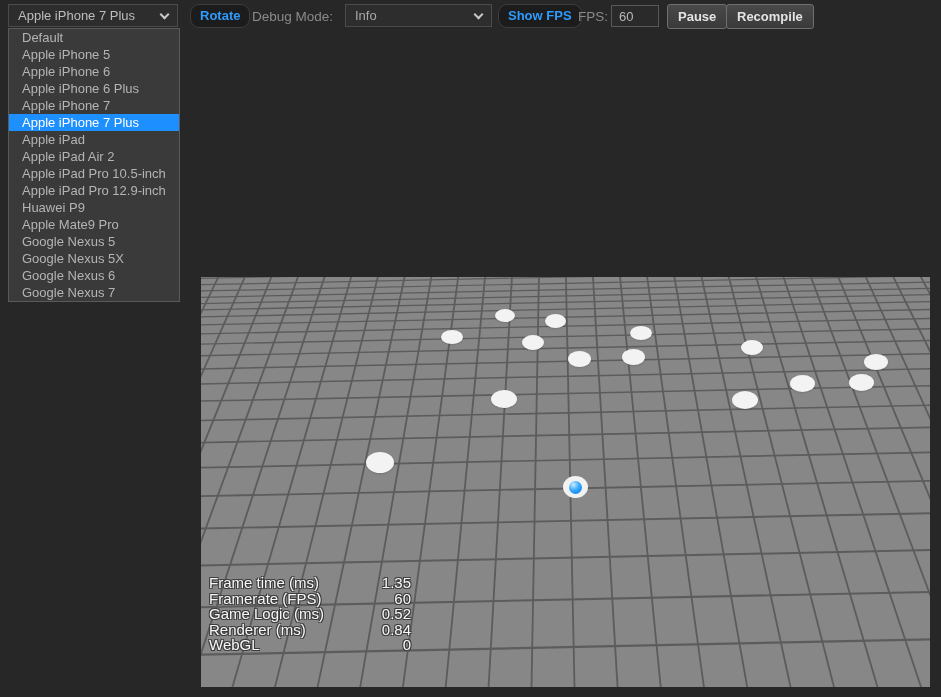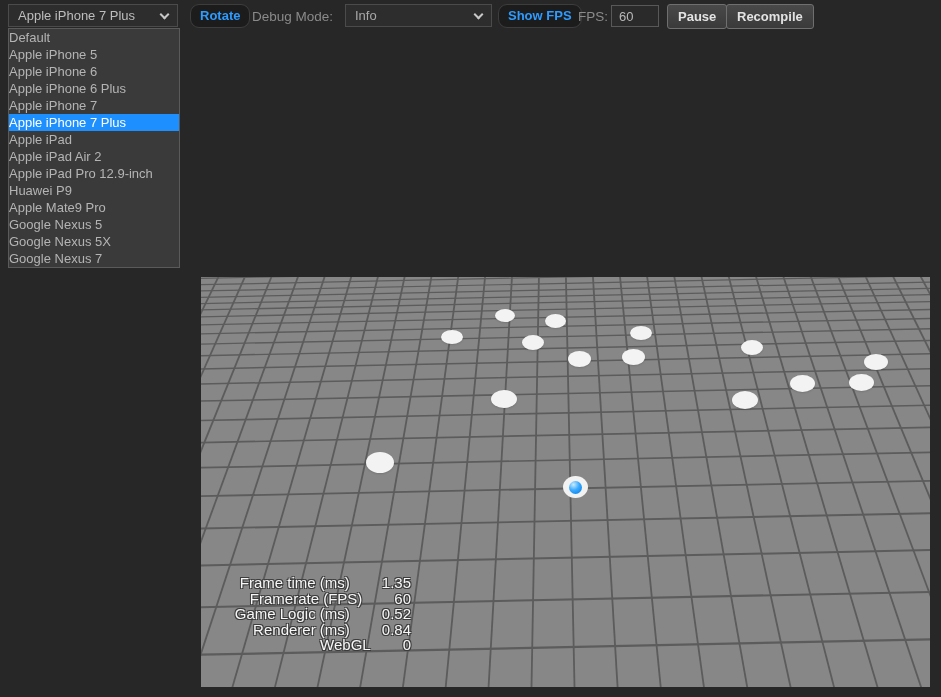--- a/index.html
+++ b/index.html
@@ -46,21 +46,21 @@
   }
   #pause-btn { left:667px; }
   #recompile-btn { left:726px; }
   
   .dropdown {
     position:absolute; left:8px; top:28px; width:172px;
     background:#3a3a3a; border:1px solid #5a5a5a; z-index:50;
   }
   .dropdown .item {
     height:17px; line-height:17px; font-size:13px; color:#b4b4b4;
-    white-space:nowrap; cursor:pointer; overflow:hidden;
+    padding-left:13px; white-space:nowrap; cursor:pointer; overflow:hidden;
   }
   .dropdown .item.selected { background:#1e8fff; color:#ffffff; }
   
   #viewport {
     position:absolute; left:201px; top:277px; width:729px; height:410px;
     background:#878787; overflow:hidden;
   }
   #grid-svg {
     position:absolute; left:-65px; top:-45px; width:865px; height:480px;
     transform:rotate(-1.2deg);
@@ -69,21 +69,21 @@
           box-shadow:0 1px 2px rgba(0,0,0,0.12); }
   #player { position:absolute; border-radius:50%; background:#f2f2f2;
             display:flex; align-items:center; justify-content:center; }
   #player .core {
     border-radius:50%;
     background:radial-gradient(circle at 35% 28%, #c9ecff 0%, #37a9ff 45%, #0077e8 100%);
   }
   
   #stats { position:absolute; left:8px; top:298px; width:202px; }
   .stat-row {
-    display:flex; justify-content:flex-end;
+    display:flex; justify-content:space-between;
     font-size:15px; line-height:15.5px; color:#f7f7f7;
     text-shadow:-1px -1px 0 #3c3c3c, 1px -1px 0 #3c3c3c, -1px 1px 0 #3c3c3c, 1px 1px 0 #3c3c3c;
     white-space:nowrap;
     gap:32px;
   }
 </style>
 </head>
 <body>
 
 <div class="toolbar">
@@ -106,25 +106,27 @@
 
 <div class="dropdown" id="device-dropdown">
     <div class="item">Default</div>
     <div class="item">Apple iPhone 5</div>
     <div class="item">Apple iPhone 6</div>
     <div class="item">Apple iPhone 6 Plus</div>
     <div class="item">Apple iPhone 7</div>
     <div class="item selected">Apple iPhone 7 Plus</div>
     <div class="item">Apple iPad</div>
     <div class="item">Apple iPad Air 2</div>
+    <div class="item">Apple iPad Pro 10.5-inch</div>
     <div class="item">Apple iPad Pro 12.9-inch</div>
     <div class="item">Huawei P9</div>
     <div class="item">Apple Mate9 Pro</div>
     <div class="item">Google Nexus 5</div>
     <div class="item">Google Nexus 5X</div>
+    <div class="item">Google Nexus 6</div>
     <div class="item">Google Nexus 7</div>
   </div>
 
 <div id="viewport">
   <svg id="grid-svg" viewBox="-65 -45 865 480" preserveAspectRatio="none">
       <line x1="-70" y1="424" x2="805" y2="424" stroke="#5c5c5c" stroke-width="2.3972340425531917"></line>
       <line x1="-70" y1="370" x2="805" y2="370" stroke="#5c5c5c" stroke-width="2.2478723404255323"></line>
       <line x1="-70" y1="322.48" x2="805" y2="322.48" stroke="#5c5c5c" stroke-width="2.116434042553192"></line>
       <line x1="-70" y1="280.6624" x2="805" y2="280.6624" stroke="#5c5c5c" stroke-width="2.000768340425532"></line>
       <line x1="-70" y1="243.862912" x2="805" y2="243.862912" stroke="#5c5c5c" stroke-width="1.8989825225531916"></line>

